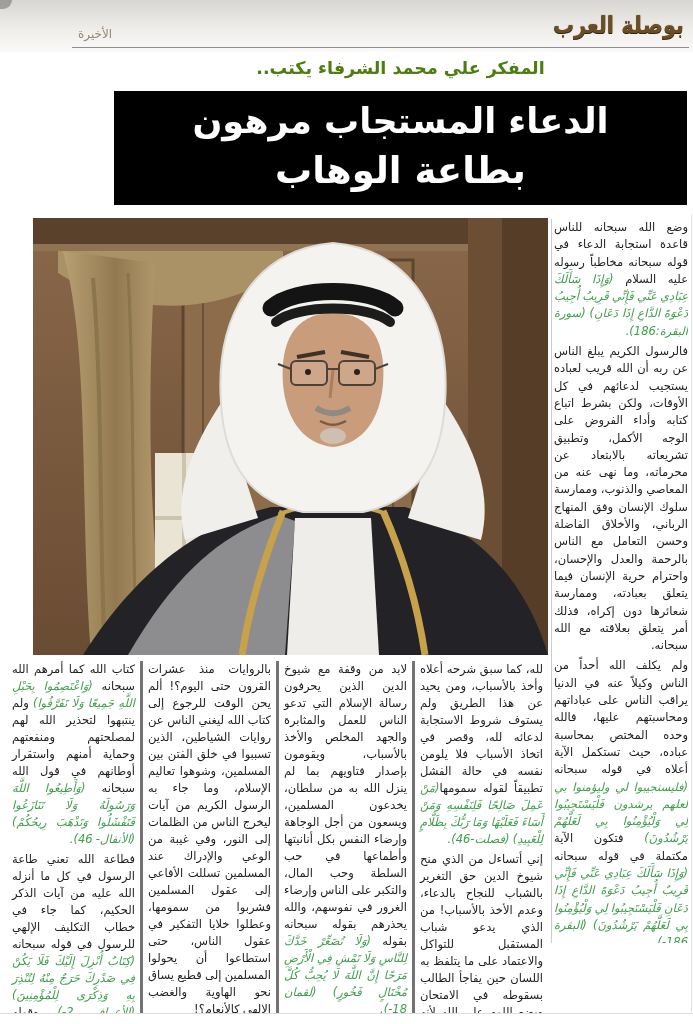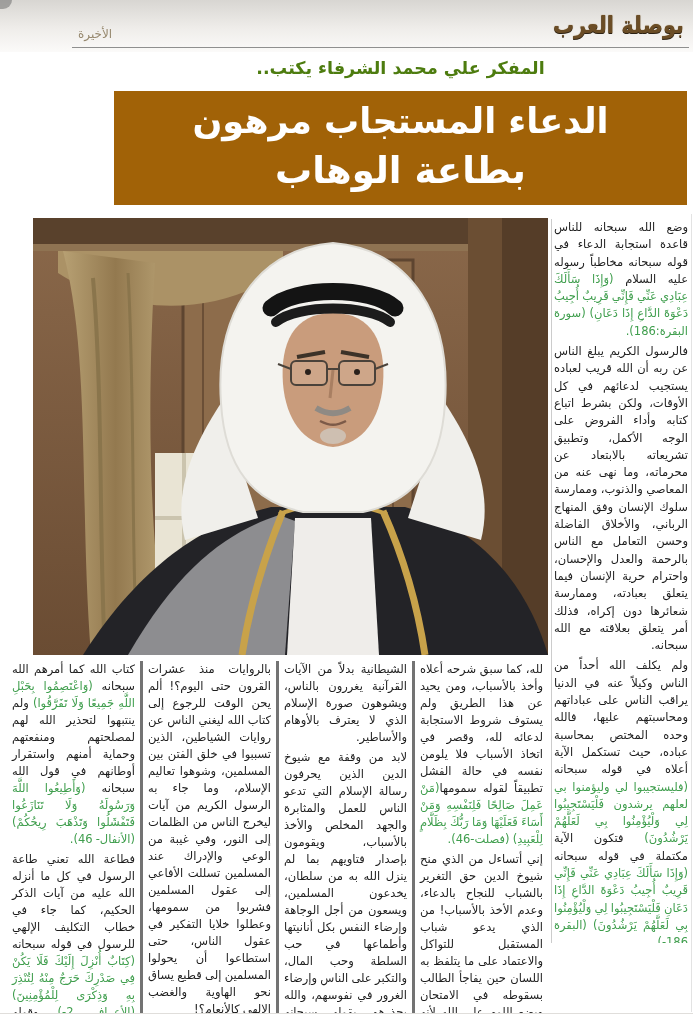--- a/index.html
+++ b/index.html
@@ -9,36 +9,36 @@
         background:linear-gradient(180deg,#d8d6d2 0%,#efedea 55%,#fbfaf9 100%);}
   .corner-smudge{position:absolute;top:0;left:0;width:12px;height:9px;background:#6f6f6f;
         border-radius:0 0 10px 0;opacity:.55;}
   .logo{position:absolute;top:13px;right:9px;font-size:21px;font-weight:bold;
         color:#6b4d26;letter-spacing:-1px;transform:scaleY(1.12);
         text-shadow:0 1px 0 #2c2113, 0 0 1px #8a6a3a;}
   .page-label{position:absolute;top:27px;left:78px;font-size:12px;color:#97896f;}
   .header-rule{position:absolute;top:47px;left:72px;right:4px;height:1px;background:#8f8f8f;}
   .kicker{position:absolute;top:58px;left:113px;width:575px;text-align:center;
         font-size:17.5px;font-weight:bold;color:#4d7c0f;}
-  .banner{position:absolute;top:91px;left:114px;width:573px;height:114px;background:#a16207;
+  .banner{position:absolute;top:91px;left:114px;width:573px;height:114px;background:#000000;
         color:#ffffff;text-align:center;font-weight:bold;}
   .banner .l1{font-size:35px;line-height:50px;margin-top:5px;letter-spacing:-1px;}
   .banner .l2{font-size:37px;line-height:50px;letter-spacing:-1px;}
   .photo-wrap{position:absolute;top:218px;left:33px;width:515px;height:437px;overflow:hidden;}
   .col-right{position:absolute;top:219px;right:5px;width:134px;height:724px;overflow:hidden;}
   .sep-vert-main{position:absolute;top:219px;right:141px;width:1px;height:724px;background:#cccccc;}
   .page-edge-right{position:absolute;top:214px;right:1px;width:1px;height:798px;background:#e3e3e3;}
   .bottom-cols{position:absolute;top:661px;right:145px;left:7px;height:352px;
         display:flex;overflow:hidden;}
   .bcol{flex:1 1 0;padding:0 5px;overflow:hidden;}
   .bcol:not(:last-child){border-left:3px solid #737373;}
   .para{margin:0 0 3px 0;font-size:11.5px;line-height:17px;color:#1d1d1d;
         text-align:justify;text-align-last:right;word-spacing:-0.5px;}
   .col-right .para{font-size:11.5px;line-height:17.3px;}
-  .quran{color:#3f9e4d;}
+  .quran{color:#3f9e4d;font-style:italic;}
   .bottom-rule{position:absolute;top:1013px;left:0;right:0;height:1px;background:#e0dedb;}
 </style>
 </head>
 <body>
 
 <div id="page">
 
   <div class="header-bg"></div>
   <div class="corner-smudge"></div>
   <div class="logo">بوصلة العرب</div>
@@ -128,21 +128,20 @@
       <p class="para"><span>فالرسول الكريم يبلغ الناس عن ربه أن الله قريب لعباده يستجيب لدعائهم في كل الأوقات، ولكن بشرط اتباع كتابه وأداء الفروض على الوجه الأكمل، وتطبيق تشريعاته بالابتعاد عن محرماته، وما نهى عنه من المعاصي والذنوب، وممارسة سلوك الإنسان وفق المنهاج الرباني، والأخلاق الفاضلة وحسن التعامل مع الناس بالرحمة والعدل والإحسان، واحترام حرية الإنسان فيما يتعلق بعبادته، وممارسة شعائرها دون إكراه، فذلك أمر يتعلق بعلاقته مع الله سبحانه.</span></p>
       <p class="para"><span>ولم يكلف الله أحداً من الناس وكيلاً عنه في الدنيا يراقب الناس على عباداتهم ومحاسبتهم عليها، فالله وحده المختص بمحاسبة عباده، حيث تستكمل الآية أعلاه في قوله سبحانه </span><span class="quran">(فليستجيبوا لي وليؤمنوا بي لعلهم يرشدون فَلْيَسْتَجِيبُوا لِي وَلْيُؤْمِنُوا بِي لَعَلَّهُمْ يَرْشُدُونَ)</span><span> فتكون الآية مكتملة في قوله سبحانه </span><span class="quran">(وَإِذَا سَأَلَكَ عِبَادِي عَنِّي فَإِنِّي قَرِيبٌ أُجِيبُ دَعْوَةَ الدَّاعِ إِذَا دَعَانِ فَلْيَسْتَجِيبُوا لِي وَلْيُؤْمِنُوا بِي لَعَلَّهُمْ يَرْشُدُونَ) (البقرة 186-).</span></p>
     </div>
 
   <div class="bottom-cols">
     <div class="bcol">
         <p class="para"><span>لله، كما سبق شرحه أعلاه وأخذ بالأسباب، ومن يحيد عن هذا الطريق ولم يستوف شروط الاستجابة لدعائه لله، وقصر في اتخاذ الأسباب فلا يلومن نفسه في حالة الفشل تطبيقاً لقوله سمومها</span><span class="quran">(مَنْ عَمِلَ صَالِحًا فَلِنَفْسِهِ وَمَنْ أَسَاءَ فَعَلَيْهَا وَمَا رَبُّكَ بِظَلَّامٍ لِلْعَبِيدِ) (فصلت-46).</span></p>
         <p class="para"><span>إني أتساءل من الذي منح شيوخ الدين حق التغرير بالشباب للنجاح بالدعاء، وعدم الأخذ بالأسباب! من الذي يدعو شباب المستقبل للتواكل والاعتماد على ما يتلفظ به اللسان حين يفاجأ الطالب بسقوطه في الامتحان ويضع اللوم على الله لأنه لم يستجب دعاءه ويساوره الشك في عقيدته الدينية ويفقد الثقة في شيوخ الدين الذين يستقون علومهم الإسلامية من الروايات</span></p>
       </div>
     <div class="bcol">
-        <p class="para"><span>الشيطانية بدلاً من الآيات القرآنية يغررون بالناس، ويشوهون صورة الإسلام الذي لا يعترف بالأوهام والأساطير.</span></p>
         <p class="para"><span>لابد من وقفة مع شيوخ الدين الذين يحرفون رسالة الإسلام التي تدعو الناس للعمل والمثابرة والجهد المخلص والأخذ بالأسباب، ويقومون بإصدار فتاويهم بما لم ينزل الله به من سلطان، يخدعون المسلمين، ويسعون من أجل الوجاهة وإرضاء النفس بكل أنانيتها وأطماعها في حب السلطة وحب المال، والتكبر على الناس وإرضاء الغرور في نفوسهم، والله يحذرهم بقوله سبحانه بقوله </span><span class="quran">(وَلَا تُصَعِّرْ خَدَّكَ لِلنَّاسِ وَلَا تَمْشِ فِي الْأَرْضِ مَرَحًا إِنَّ اللَّهَ لَا يُحِبُّ كُلَّ مُخْتَالٍ فَخُورٍ) (لقمان 18-).</span></p>
       </div>
     <div class="bcol">
         <p class="para"><span>بالروايات منذ عشرات القرون حتى اليوم؟! ألم يحن الوقت للرجوع إلى كتاب الله ليغني الناس عن روايات الشياطين، الذين تسببوا في خلق الفتن بين المسلمين، وشوهوا تعاليم الإسلام، وما جاء به الرسول الكريم من آيات ليخرج الناس من الظلمات إلى النور، وفي غيبة من الوعي والإدراك عند المسلمين تسللت الأفاعي إلى عقول المسلمين فشربوا من سمومها، وعطلوا خلايا التفكير في عقول الناس، حتى استطاعوا أن يحولوا المسلمين إلى قطيع يساق نحو الهاوية والغضب الإلهي كالأنعام؟!</span></p>
       </div>
     <div class="bcol">
         <p class="para"><span>كتاب الله كما أمرهم الله سبحانه </span><span class="quran">(وَاعْتَصِمُوا بِحَبْلِ اللَّهِ جَمِيعًا وَلَا تَفَرَّقُوا)</span><span> ولم ينتبهوا لتحذير الله لهم لمصلحتهم ومنفعتهم وحماية أمنهم واستقرار أوطانهم في قول الله سبحانه </span><span class="quran">(وَأَطِيعُوا اللَّهَ وَرَسُولَهُ وَلَا تَنَازَعُوا فَتَفْشَلُوا وَتَذْهَبَ رِيحُكُمْ) (الأنفال- 46).</span></p>
         <p class="para"><span>فطاعة الله تعني طاعة الرسول في كل ما أنزله الله عليه من آيات الذكر الحكيم، كما جاء في خطاب التكليف الإلهي للرسول في قوله سبحانه </span><span class="quran">(كِتَابٌ أُنْزِلَ إِلَيْكَ فَلَا يَكُنْ فِي صَدْرِكَ حَرَجٌ مِنْهُ لِتُنْذِرَ بِهِ وَذِكْرَى لِلْمُؤْمِنِينَ) (الأعراف 2-)</span><span> وقوله سبحانه مخاطباً رسوله الأمين </span></p>
       </div>
   </div>

